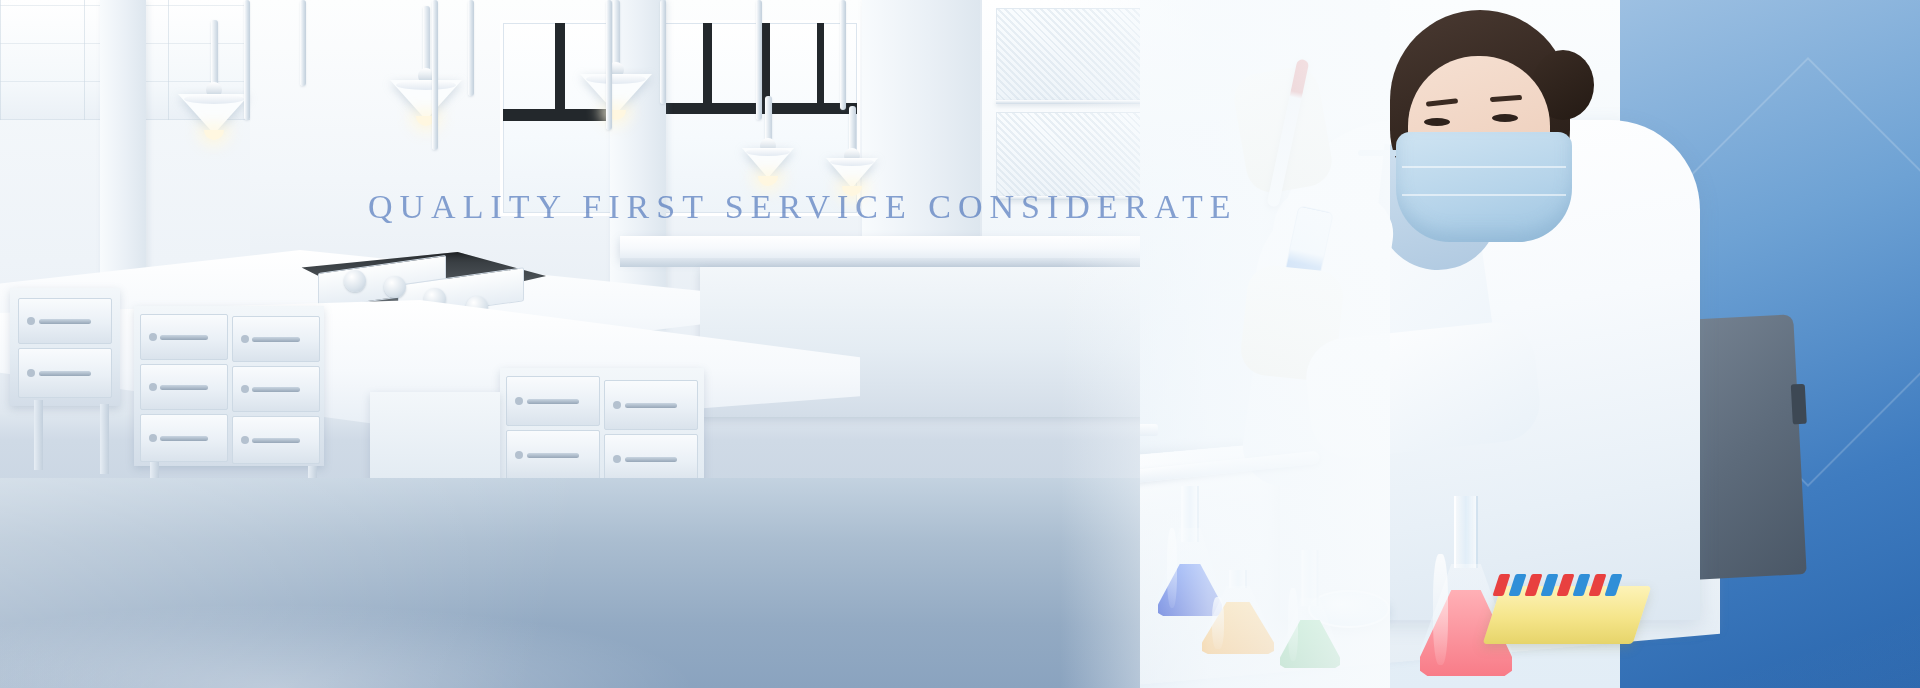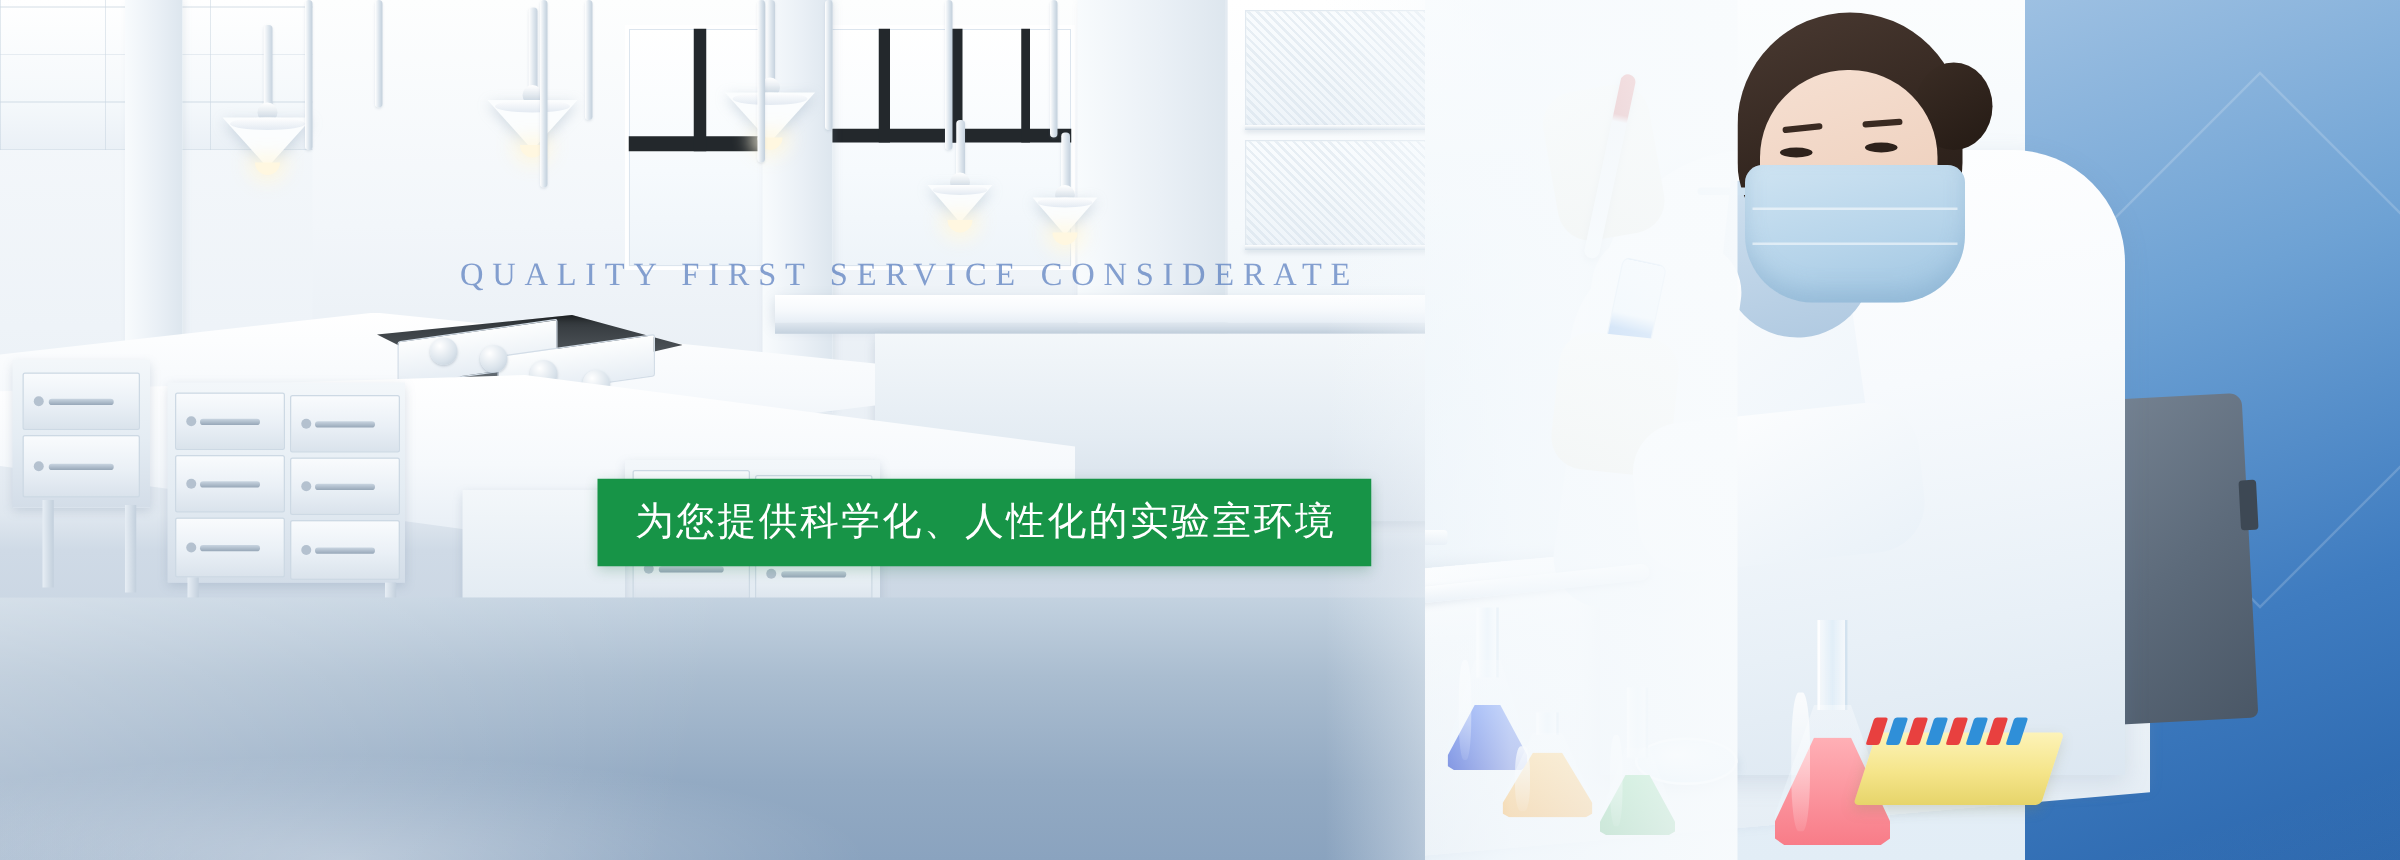--- a/index.html
+++ b/index.html
@@ -380,23 +380,23 @@
   .vignette{
     position:absolute;inset:0;pointer-events:none;
     background:radial-gradient(ellipse 120% 120% at 50% 45%,rgba(255,255,255,0) 55%,rgba(190,208,224,.22) 100%);
   }
 
   
   .copy{position:absolute;left:0;top:0;width:1920px;height:688px;pointer-events:none;}
   .copy > *{pointer-events:auto;}
 
   .eng-line{
-    position:absolute;left:368px;top:205px;
+    position:absolute;left:368px;top:188px;
     font-family:"Liberation Serif","DejaVu Serif",serif;
-    font-size:26px;letter-spacing:7px;
+    font-size:34px;letter-spacing:7px;
     color:rgba(63,105,180,.62);
     white-space:nowrap;
     font-weight:400;
     text-align:right;
   }
   .headline{
     position:absolute;left:592px;top:248px;
     font-family:"DejaVu Sans","Liberation Sans",sans-serif;
     font-size:62px;font-weight:700;letter-spacing:2px;
     color:#1b56c4;
@@ -646,18 +646,15 @@
     </div>
   </div>
 
   <div class="blend"></div>
   <div class="vignette"></div>
 
   <div class="copy">
     <div class="eng-line">QUALITY  FIRST  SERVICE  CONSIDERATE</div>
 
 
-    <div class="sub-banner">
-      <span>为您提供科学化、人性化的实验室环境</span>
-    </div>
   </div>
 
 </div>
 
 </body></html>

